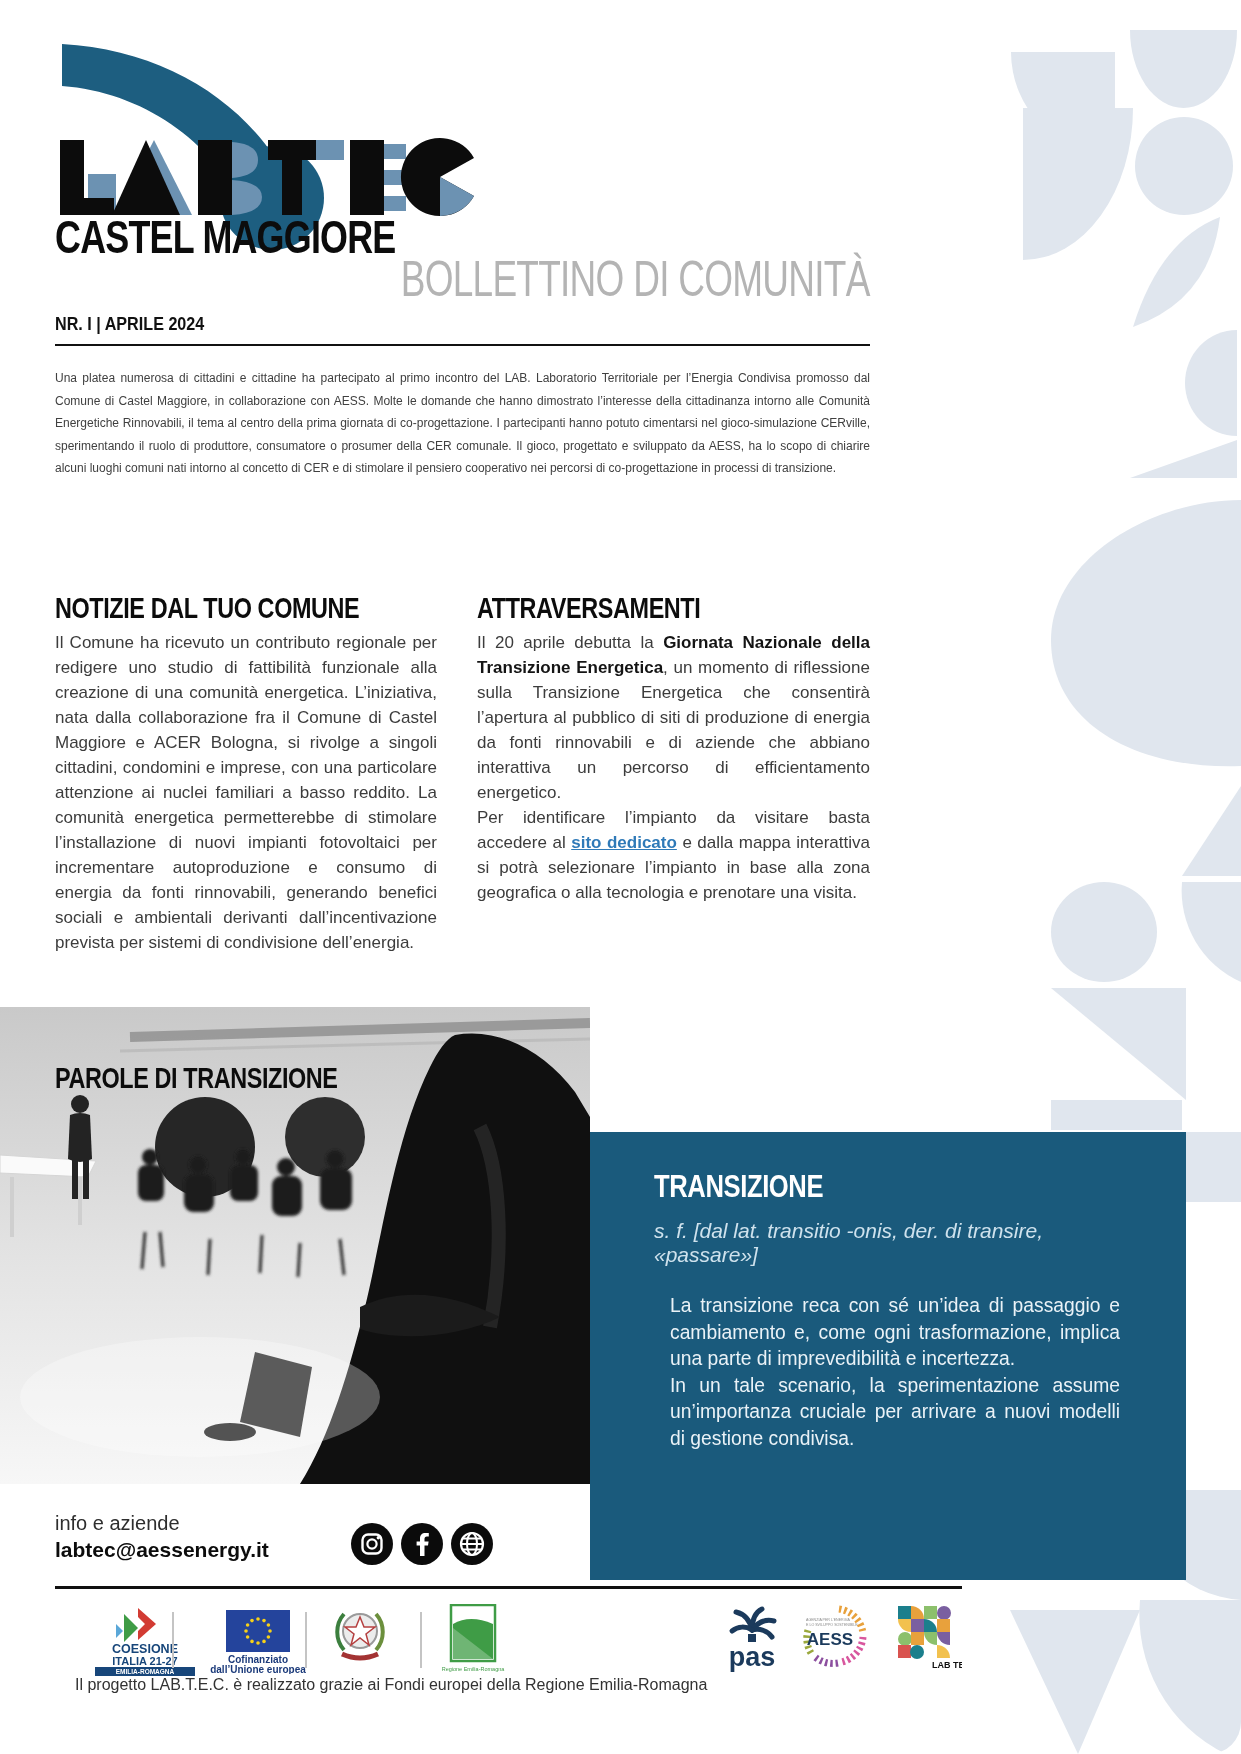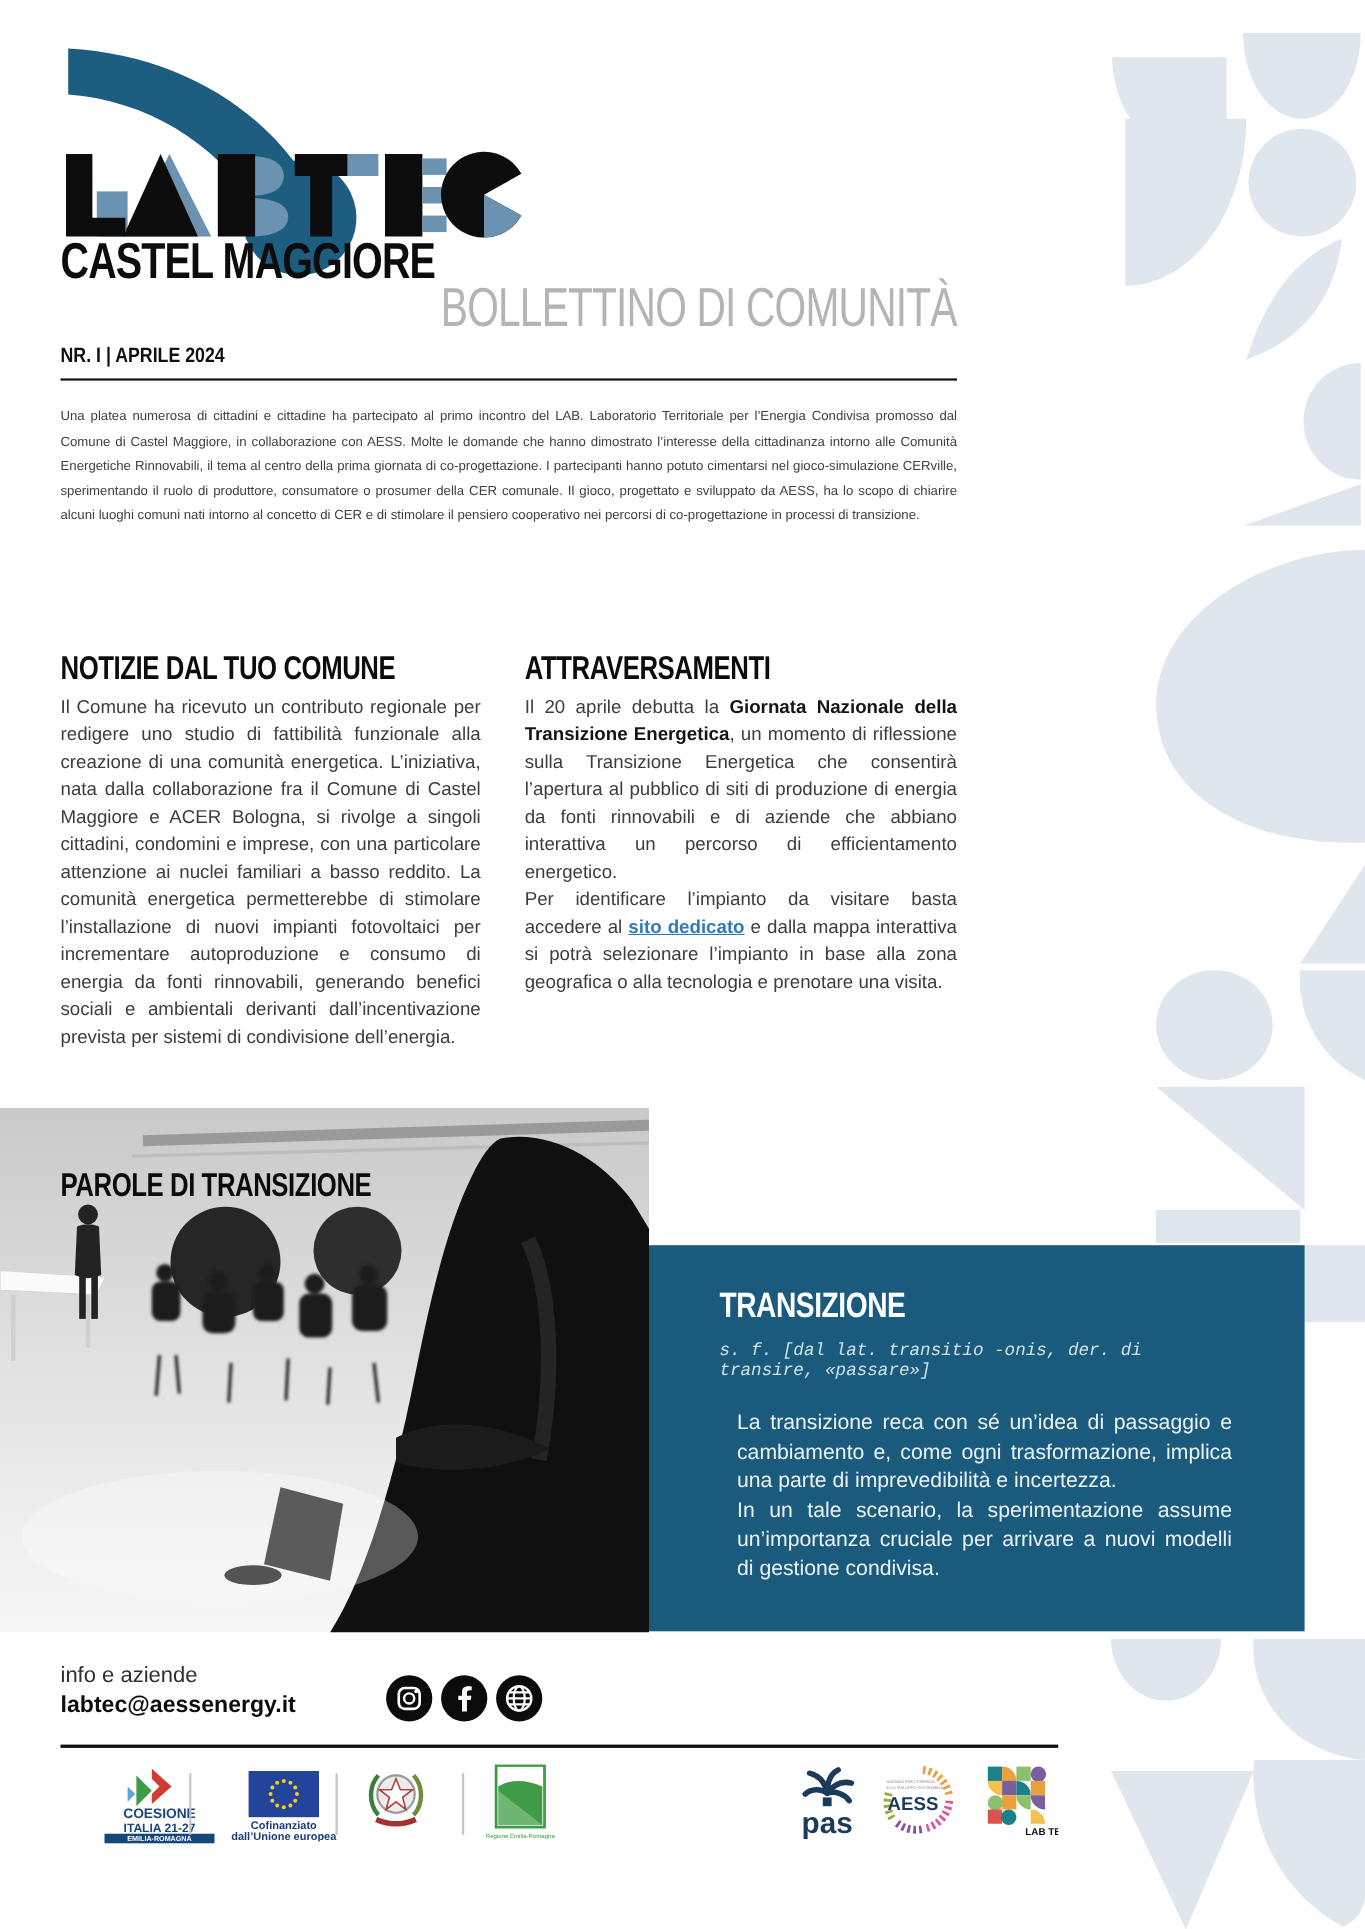--- a/index.html
+++ b/index.html
@@ -24,25 +24,25 @@
   .colR{position:absolute;left:477px;top:592px;width:393px;z-index:3;}
   .h-cond{font-size:30px;line-height:1.05;font-weight:700;color:#0c0c0c;letter-spacing:-.5px;
         transform:scaleX(.78);transform-origin:left top;white-space:nowrap;margin:0 0 6px 0;}
   .colbody{font-size:17px;line-height:25px;text-align:justify;color:#3c3c3c;margin:0;}
   .colbody p{margin:0;}
   .colR a{color:#2f7ab8;font-weight:700;text-decoration:underline;cursor:pointer;}
   .colR strong{color:#141414;}
   
   .parole{position:absolute;left:55px;top:1062px;z-index:3;}
   .photo{position:absolute;left:0;top:1007px;z-index:2;}
-  .card{position:absolute;left:590px;top:1132px;width:596px;height:351px;background:#1a5a7c;z-index:2;
+  .card{position:absolute;left:590px;top:1132px;width:596px;height:448px;background:#1a5a7c;z-index:2;
         box-sizing:border-box;padding:36px 66px 0 64px;}
   .card-title{font-size:32px;font-weight:700;color:#fff;letter-spacing:-.5px;transform:scaleX(.8);
         transform-origin:left top;white-space:nowrap;margin:0;}
-  .card-ety{font-size:16px;font-style:italic;color:#cfe2ed;margin:14px 0 0 0;font-family:Liberation Mono, monospace;}
+  .card-ety{font-size:21px;font-style:italic;color:#cfe2ed;margin:14px 0 0 0;}
   .card-body{font-size:19.3px;line-height:26.5px;text-align:justify;color:#eaf2f7;margin:26px 0 0 16px;}
   .card-body p{margin:0;}
   
   .contact-label{position:absolute;left:55px;top:1512px;font-size:20px;color:#2e2e2e;z-index:3;}
   .contact-email{position:absolute;left:55px;top:1538px;font-size:21px;font-weight:700;color:#0c0c0c;z-index:3;}
   .socials{position:absolute;left:350px;top:1522px;display:flex;gap:6px;z-index:3;}
   .socials svg{cursor:pointer;}
   .rule2{position:absolute;left:55px;top:1586px;width:907px;height:3px;background:#101010;z-index:3;}
   
   .flogo{position:absolute;z-index:3;}
@@ -292,14 +292,15 @@
     <circle cx="9" cy="35" r="7" fill="#8cc06c"></circle>
     <path d="M15,28 h13 v13 h-13 Z" fill="#e8a13c"></path>
     <path d="M28,28 a13,13 0 0 0 13,13 v-13 Z" fill="#8cc06c"></path>
     <path d="M41,28 h13 v13 a13,13 0 0 1 -13,-13 Z" fill="#7a5fa0"></path>
     <path d="M2,41 h13 v13 h-13 Z" fill="#d9534f"></path>
     <circle cx="21" cy="48" r="7" fill="#1b7f8c"></circle>
     <path d="M41,41 a13,13 0 0 1 13,13 h-13 Z" fill="#f2c14e"></path>
     <text x="36" y="64" font-size="9" font-weight="bold" fill="#111" font-family="Liberation Sans, sans-serif">LAB TEC</text>
   </svg>
 
+  <div class="fnote">Il progetto LAB.T.E.C. è realizzato grazie ai Fondi europei della Regione Emilia-Romagna</div>
 
 </div>
 
 </body></html>

